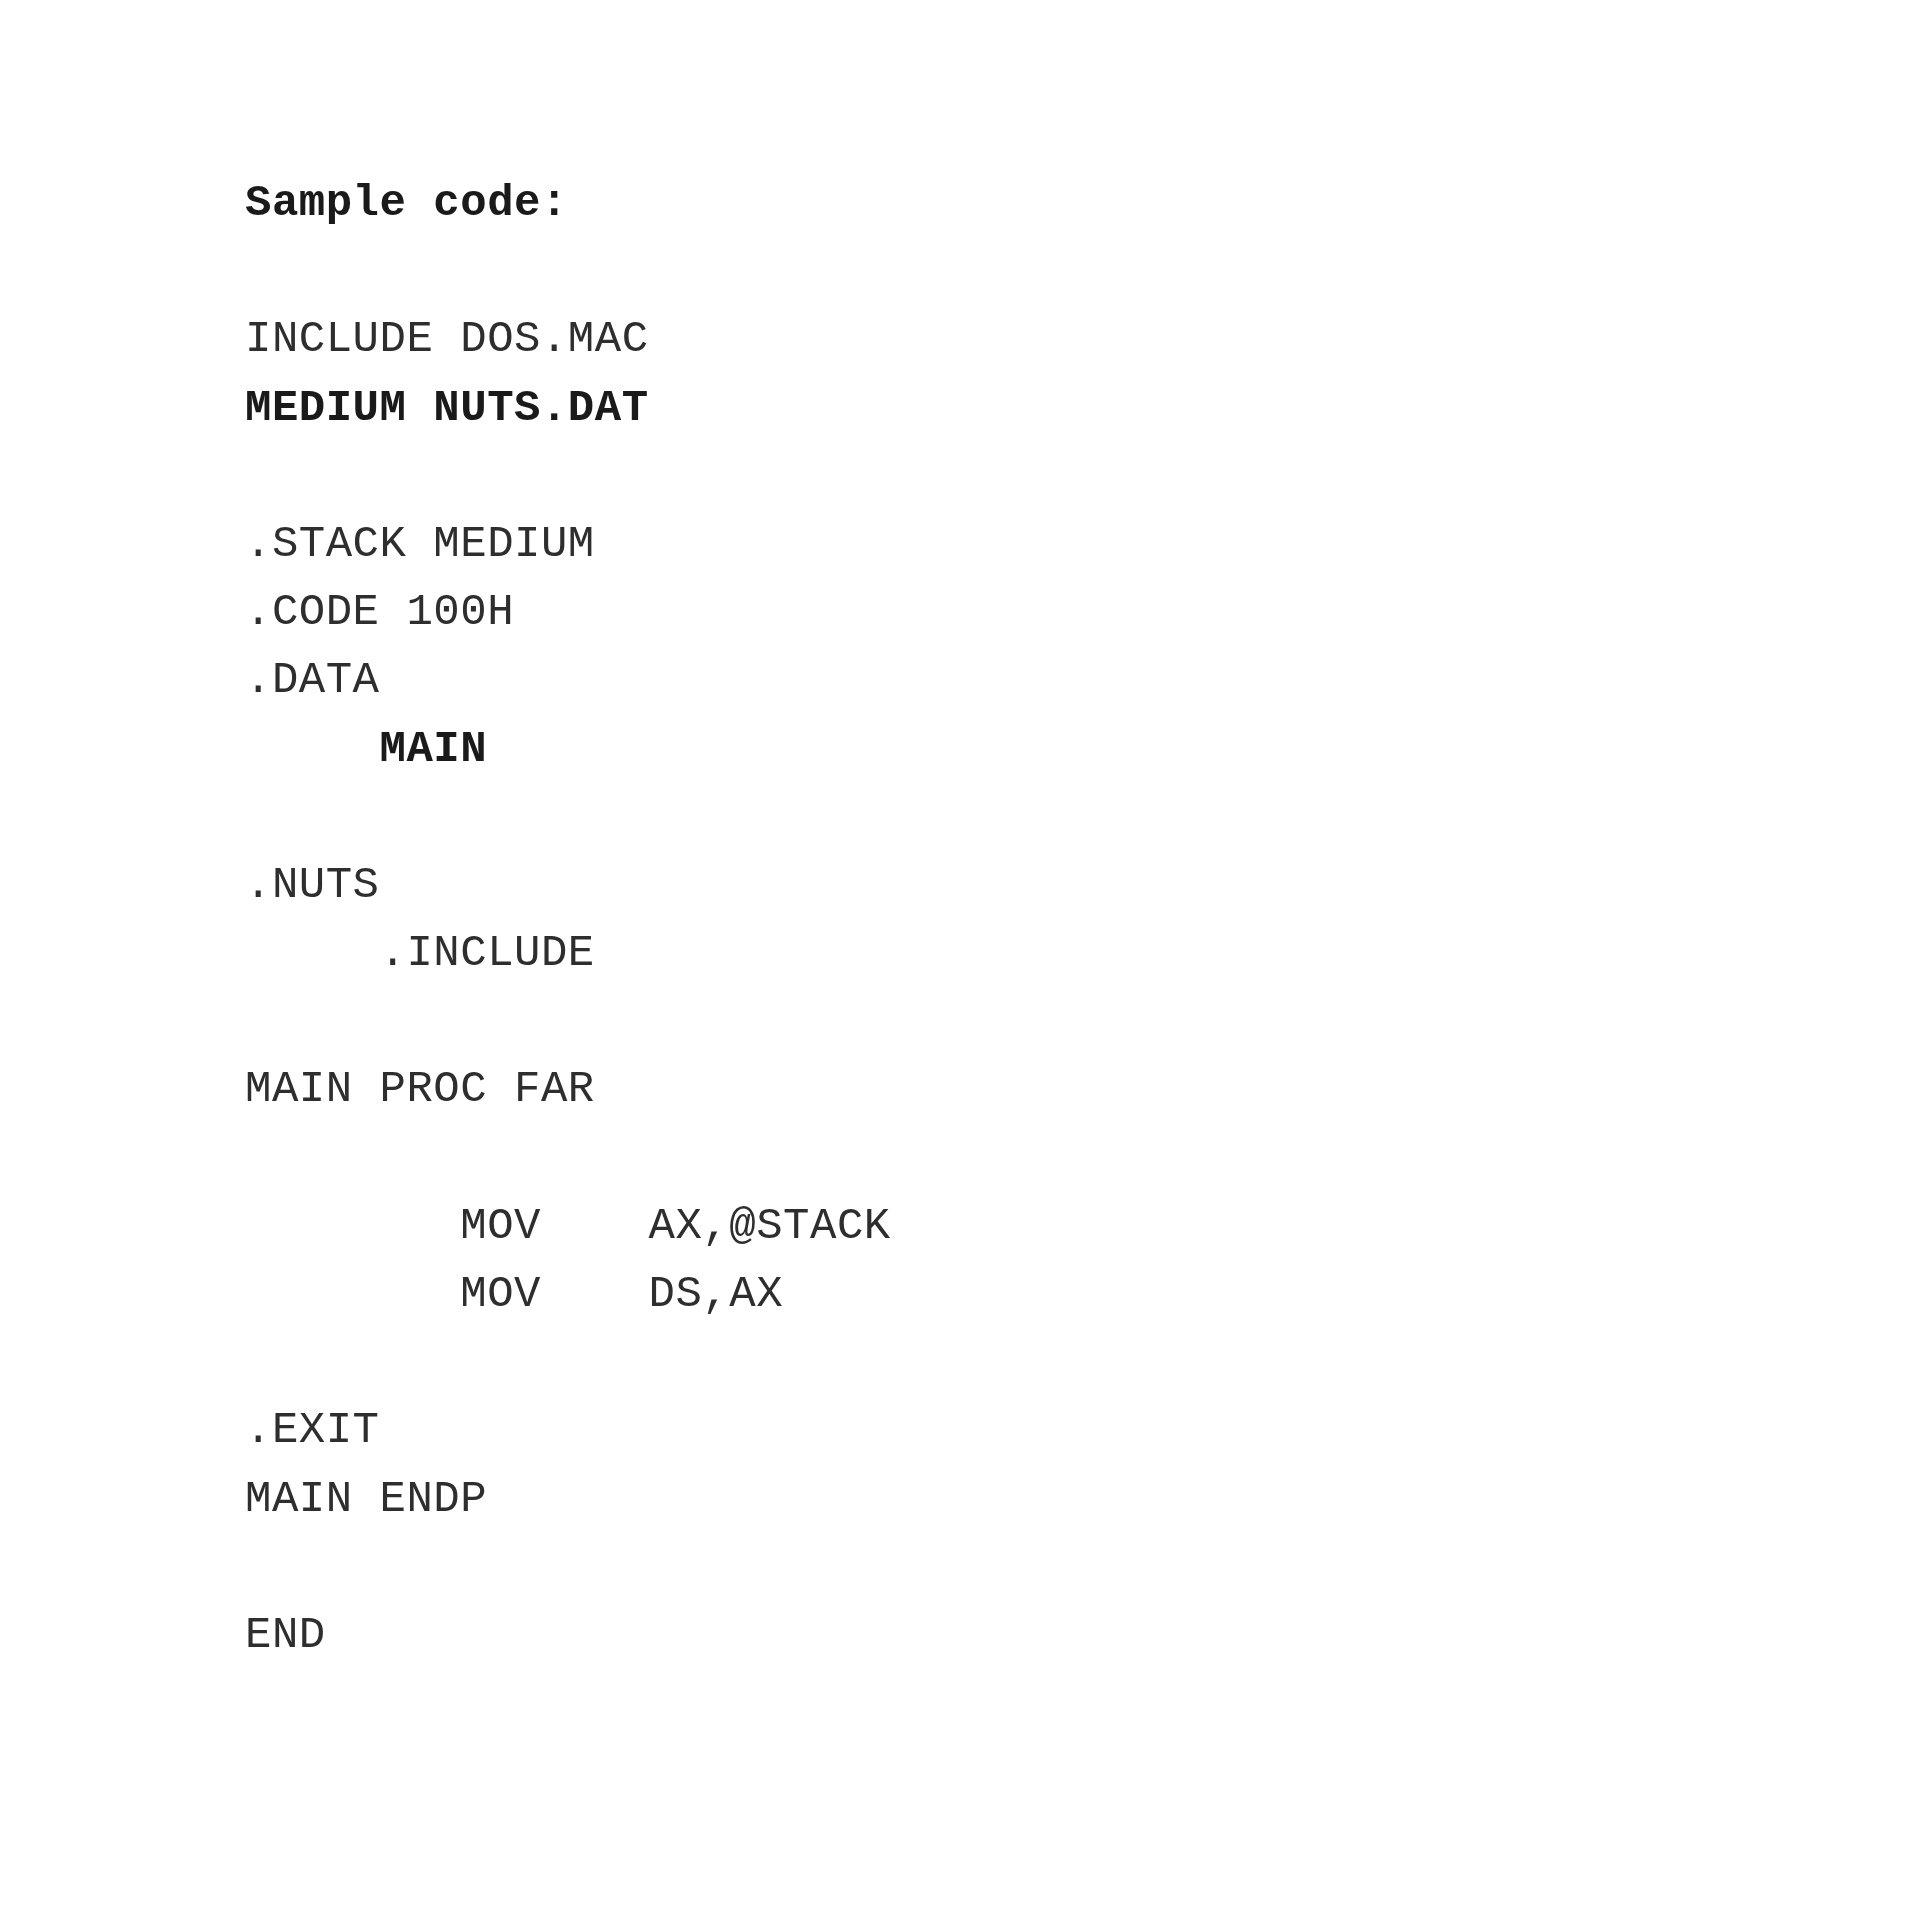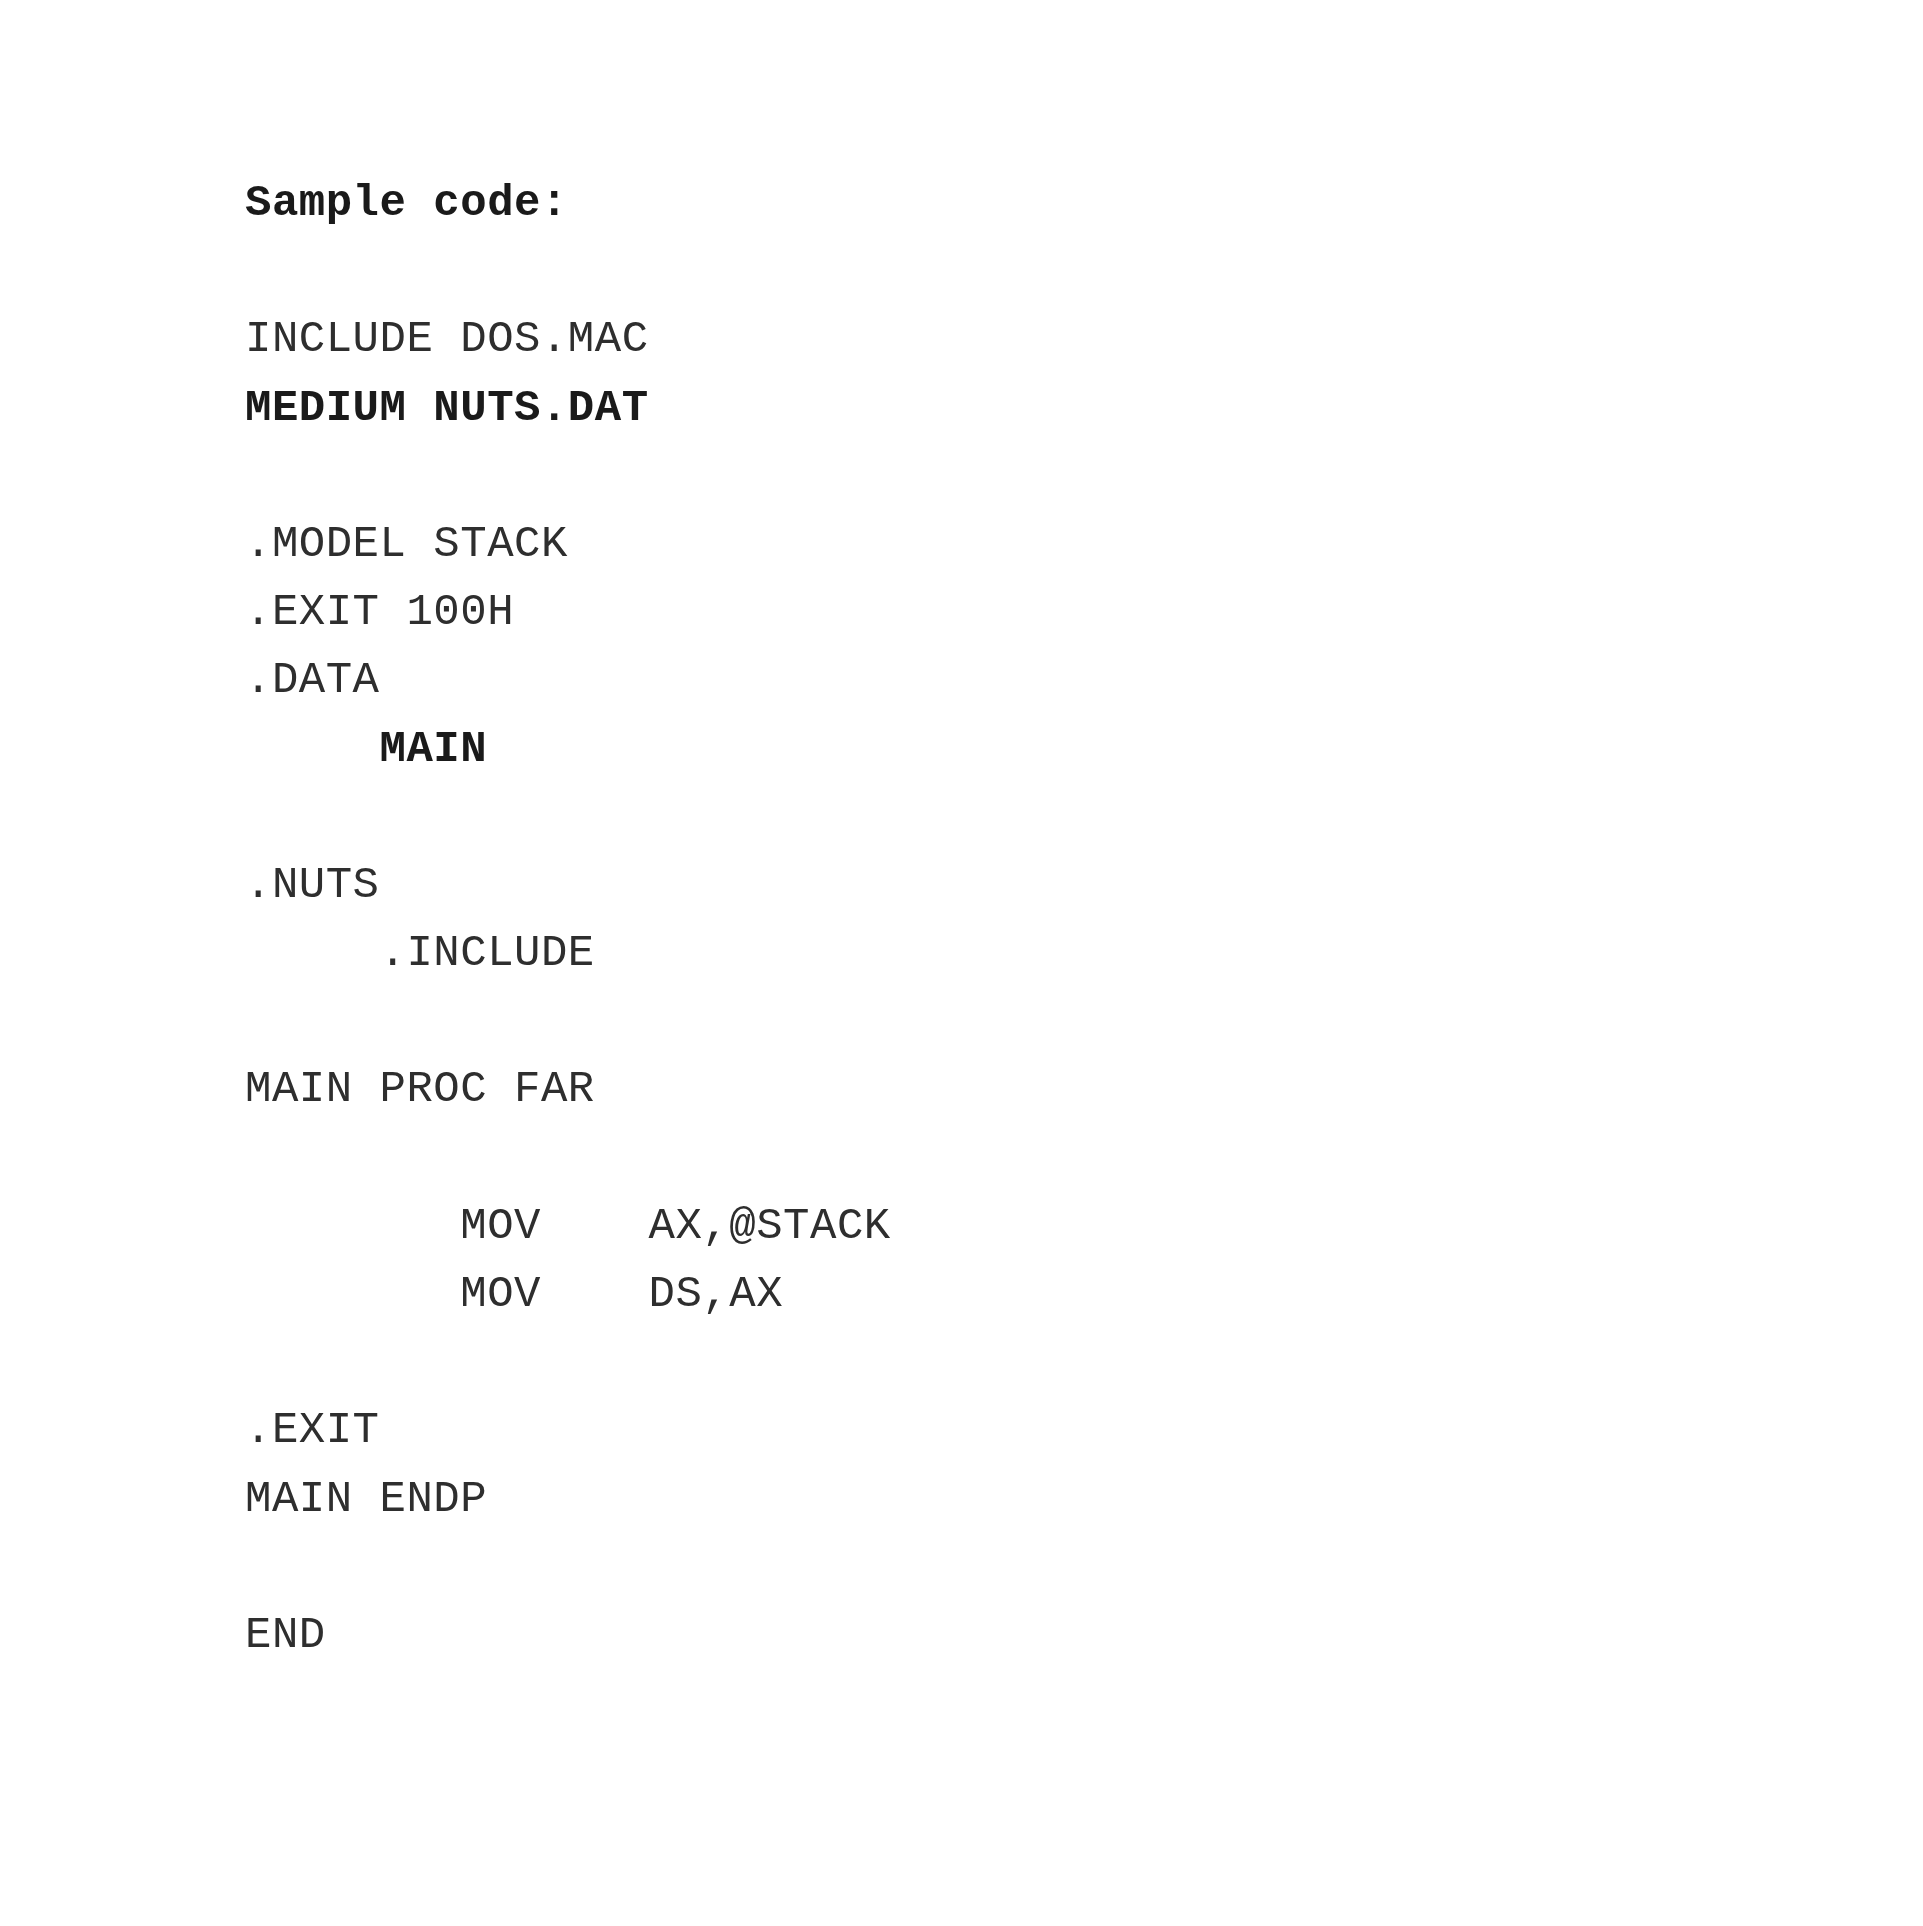--- a/index.html
+++ b/index.html
@@ -34,22 +34,22 @@
   </style>
 </head>
 <body>
 
 <div class="page">
   <pre class="bold">Sample code:</pre>
   <div class="blank"></div>
   <pre>INCLUDE DOS.MAC</pre>
   <pre class="bold">MEDIUM NUTS.DAT</pre>
   <div class="blank"></div>
-  <pre>.MODEL STACK</pre>
-  <pre>.EXIT 100H</pre>
+  <pre>.STACK MEDIUM</pre>
+  <pre>.CODE 100H</pre>
   <pre>.DATA</pre>
   <pre class="bold">     MAIN</pre>
   <div class="blank"></div>
   <pre>.NUTS</pre>
   <pre>     .INCLUDE</pre>
   <div class="blank"></div>
   <pre>MAIN PROC FAR</pre>
   <div class="blank"></div>
   <pre>        MOV    AX,@STACK</pre>
   <pre>        MOV    DS,AX</pre>

